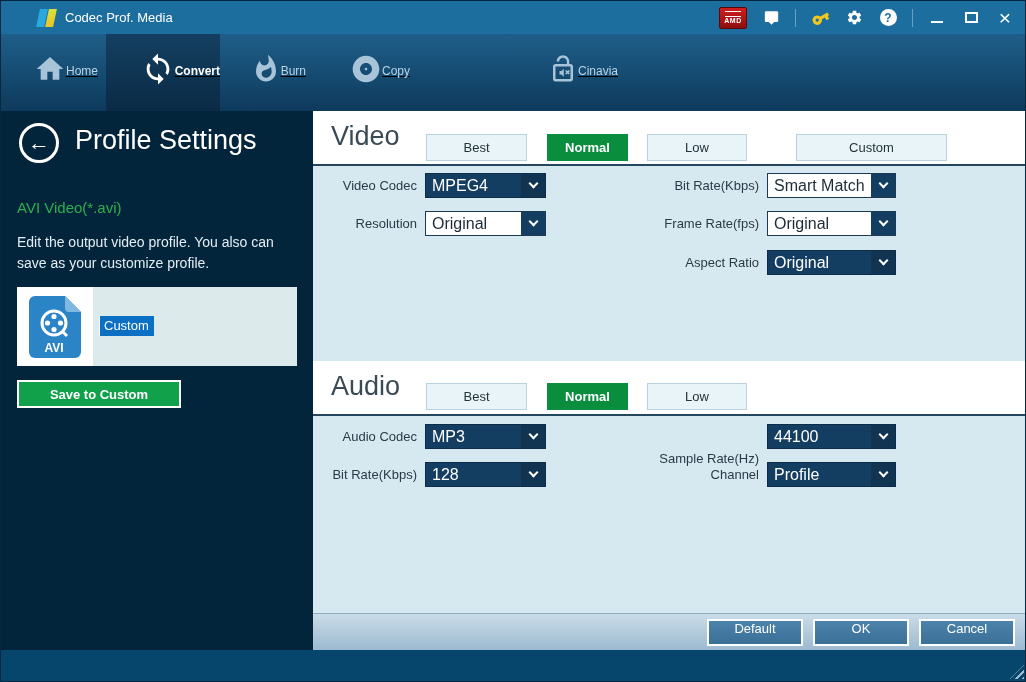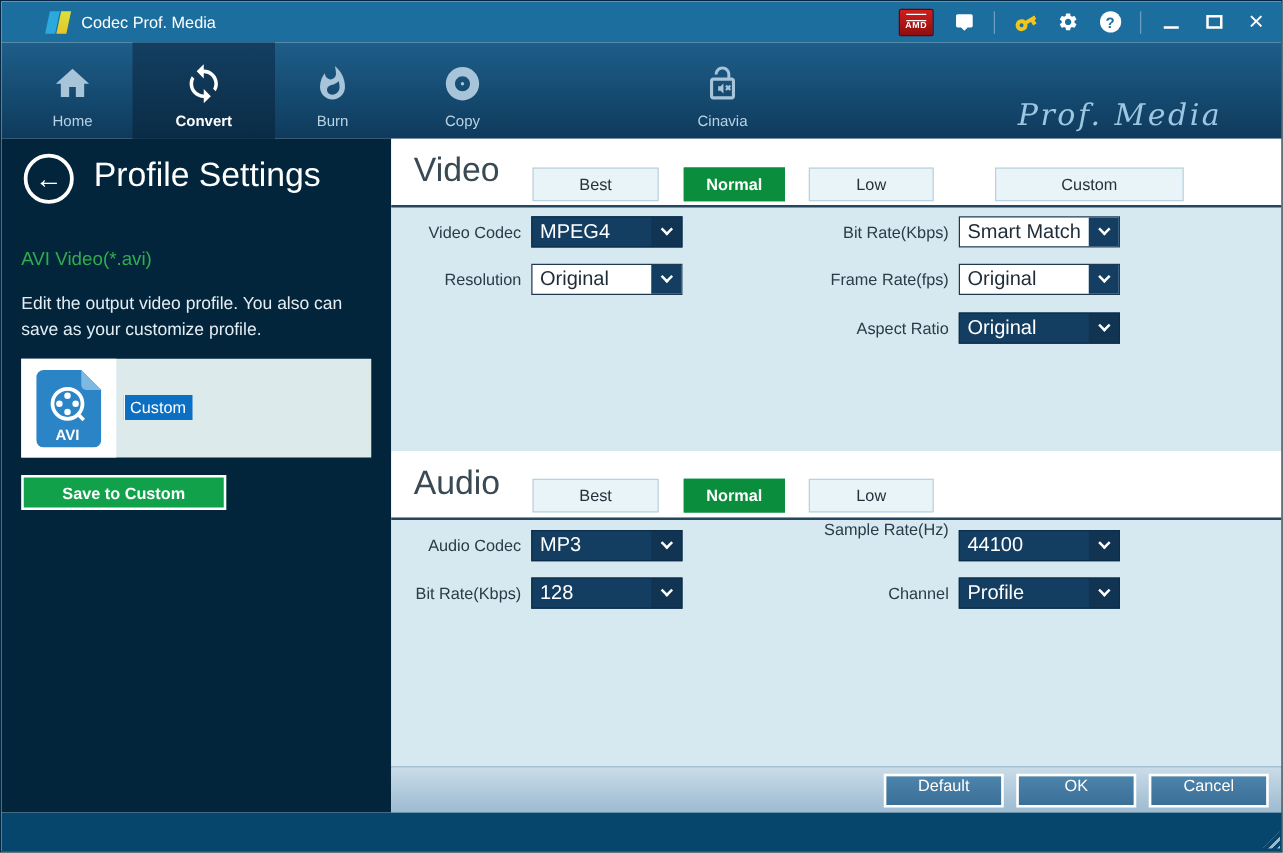--- a/index.html
+++ b/index.html
@@ -35,22 +35,22 @@
   }
   .min-glyph { width:12px; height:2px; background:#fff; margin-top:9px; }
   .max-glyph { width:13px; height:11px; border:2px solid #fff; }
   .close-glyph { color:#fff; font-size:21px; line-height:20px; }
   
   .nav {
     position:absolute; left:0; top:33px; width:100%; height:77px;
     background:linear-gradient(#1e5e89,#0e3a5c);
   }
   .nav-item {
-    position:absolute; top:0; height:77px; display:flex; flex-direction:column;
-    align-items:center; justify-content:flex-end; padding-bottom:7px; cursor:pointer;
+    position:absolute; top:0; height:77px; display:flex; 
+    align-items:center; justify-content:flex-end; padding-bottom:7px; cursor:pointer;text-decoration:underline;
   }
   .nav-item .nicon { height:40px; display:flex; align-items:center; justify-content:center; }
   .nav-item svg { fill:#a7c4d8; }
   .nav-item .nlabel { font-size:12px; color:#b9d2e2; margin-top:3px; }
   .nav-item.active { background:linear-gradient(#143f61,#0a2b45); }
   .nav-item.active svg { fill:#ffffff; }
   .nav-item.active .nlabel { color:#fff; font-weight:bold; }
   .brand { position:absolute; left:782px; top:44px; width:226px; text-align:center; }
   .brand-text {
     font-family:"DejaVu Serif", serif; font-style:italic; font-size:24px;
@@ -204,27 +204,20 @@
     </div>
     <div class="nav-item" style="left:537px;width:80px;">
       <span class="nicon">
         <svg width="30" height="32" viewBox="0 0 24 24">
             <path d="M18 8h-1V6c0-2.76-2.24-5-5-5S7 3.24 7 6h1.9c0-1.71 1.39-3.1 3.1-3.1 1.71 0 3.1 1.39 3.1 3.1v2H6c-1.1 0-2 .9-2 2v10c0 1.1.9 2 2 2h12c1.1 0 2-.9 2-2V10c0-1.1-.9-2-2-2zm0 12H6V10h12v10z"></path>
             <path d="M9.2 13.6h1.6l1.8-1.8v6.4l-1.8-1.8H9.2z"></path>
             <path d="M14.2 13.2l2.8 2.8m0-2.8l-2.8 2.8" stroke="#a7c4d8" stroke-width="1.4" fill="none"></path>
           </svg>
       </span>
       <span class="nlabel">Cinavia</span>
-    </div>
-    <div class="brand">
-      <span class="brand-text">Prof. Media</span>
-      <svg class="brand-swoosh" width="240" height="16">
-        <path d="M2 13 Q 120 1 236 2" stroke="#a8cbe3" stroke-width="1.2" fill="none"></path>
-        <path d="M18 15 Q 130 8 214 5" stroke="#8db8d6" stroke-width="1" fill="none"></path>
-      </svg>
     </div>
   </div>
 
   <div class="sidebar">
     <div class="back-btn">
       <span>←</span>
     </div>
     <div class="sb-title">Profile Settings</div>
     <div class="sb-profile">AVI Video(*.avi)</div>
     <div class="sb-desc">Edit the output video profile. You also can save as your customize profile.</div>
@@ -322,21 +315,21 @@
 
   <div class="formarea form-audio"></div>
 
   <span class="flbl" style="left:318px;top:423px;width:98px;">Audio Codec</span>
   <div class="dd dark" style="left:424px;top:423px;width:121px;">
     <span class="dd-val">MP3</span>
     <span class="dd-btn">
         <i class="chev"></i>
       </span>
   </div>
-  <span class="flbl" style="left:628px;top:410px;width:130px;text-align:right;">Sample Rate(Hz)</span>
+  <span class="flbl" style="left:628px;top:445px;width:130px;text-align:right;">Sample Rate(Hz)</span>
   <div class="dd dark" style="left:766px;top:423px;width:129px;">
     <span class="dd-val">44100</span>
     <span class="dd-btn">
         <i class="chev"></i>
       </span>
   </div>
 
   <span class="flbl" style="left:318px;top:461px;width:98px;">Bit Rate(Kbps)</span>
   <div class="dd dark" style="left:424px;top:461px;width:121px;">
     <span class="dd-val">128</span>

